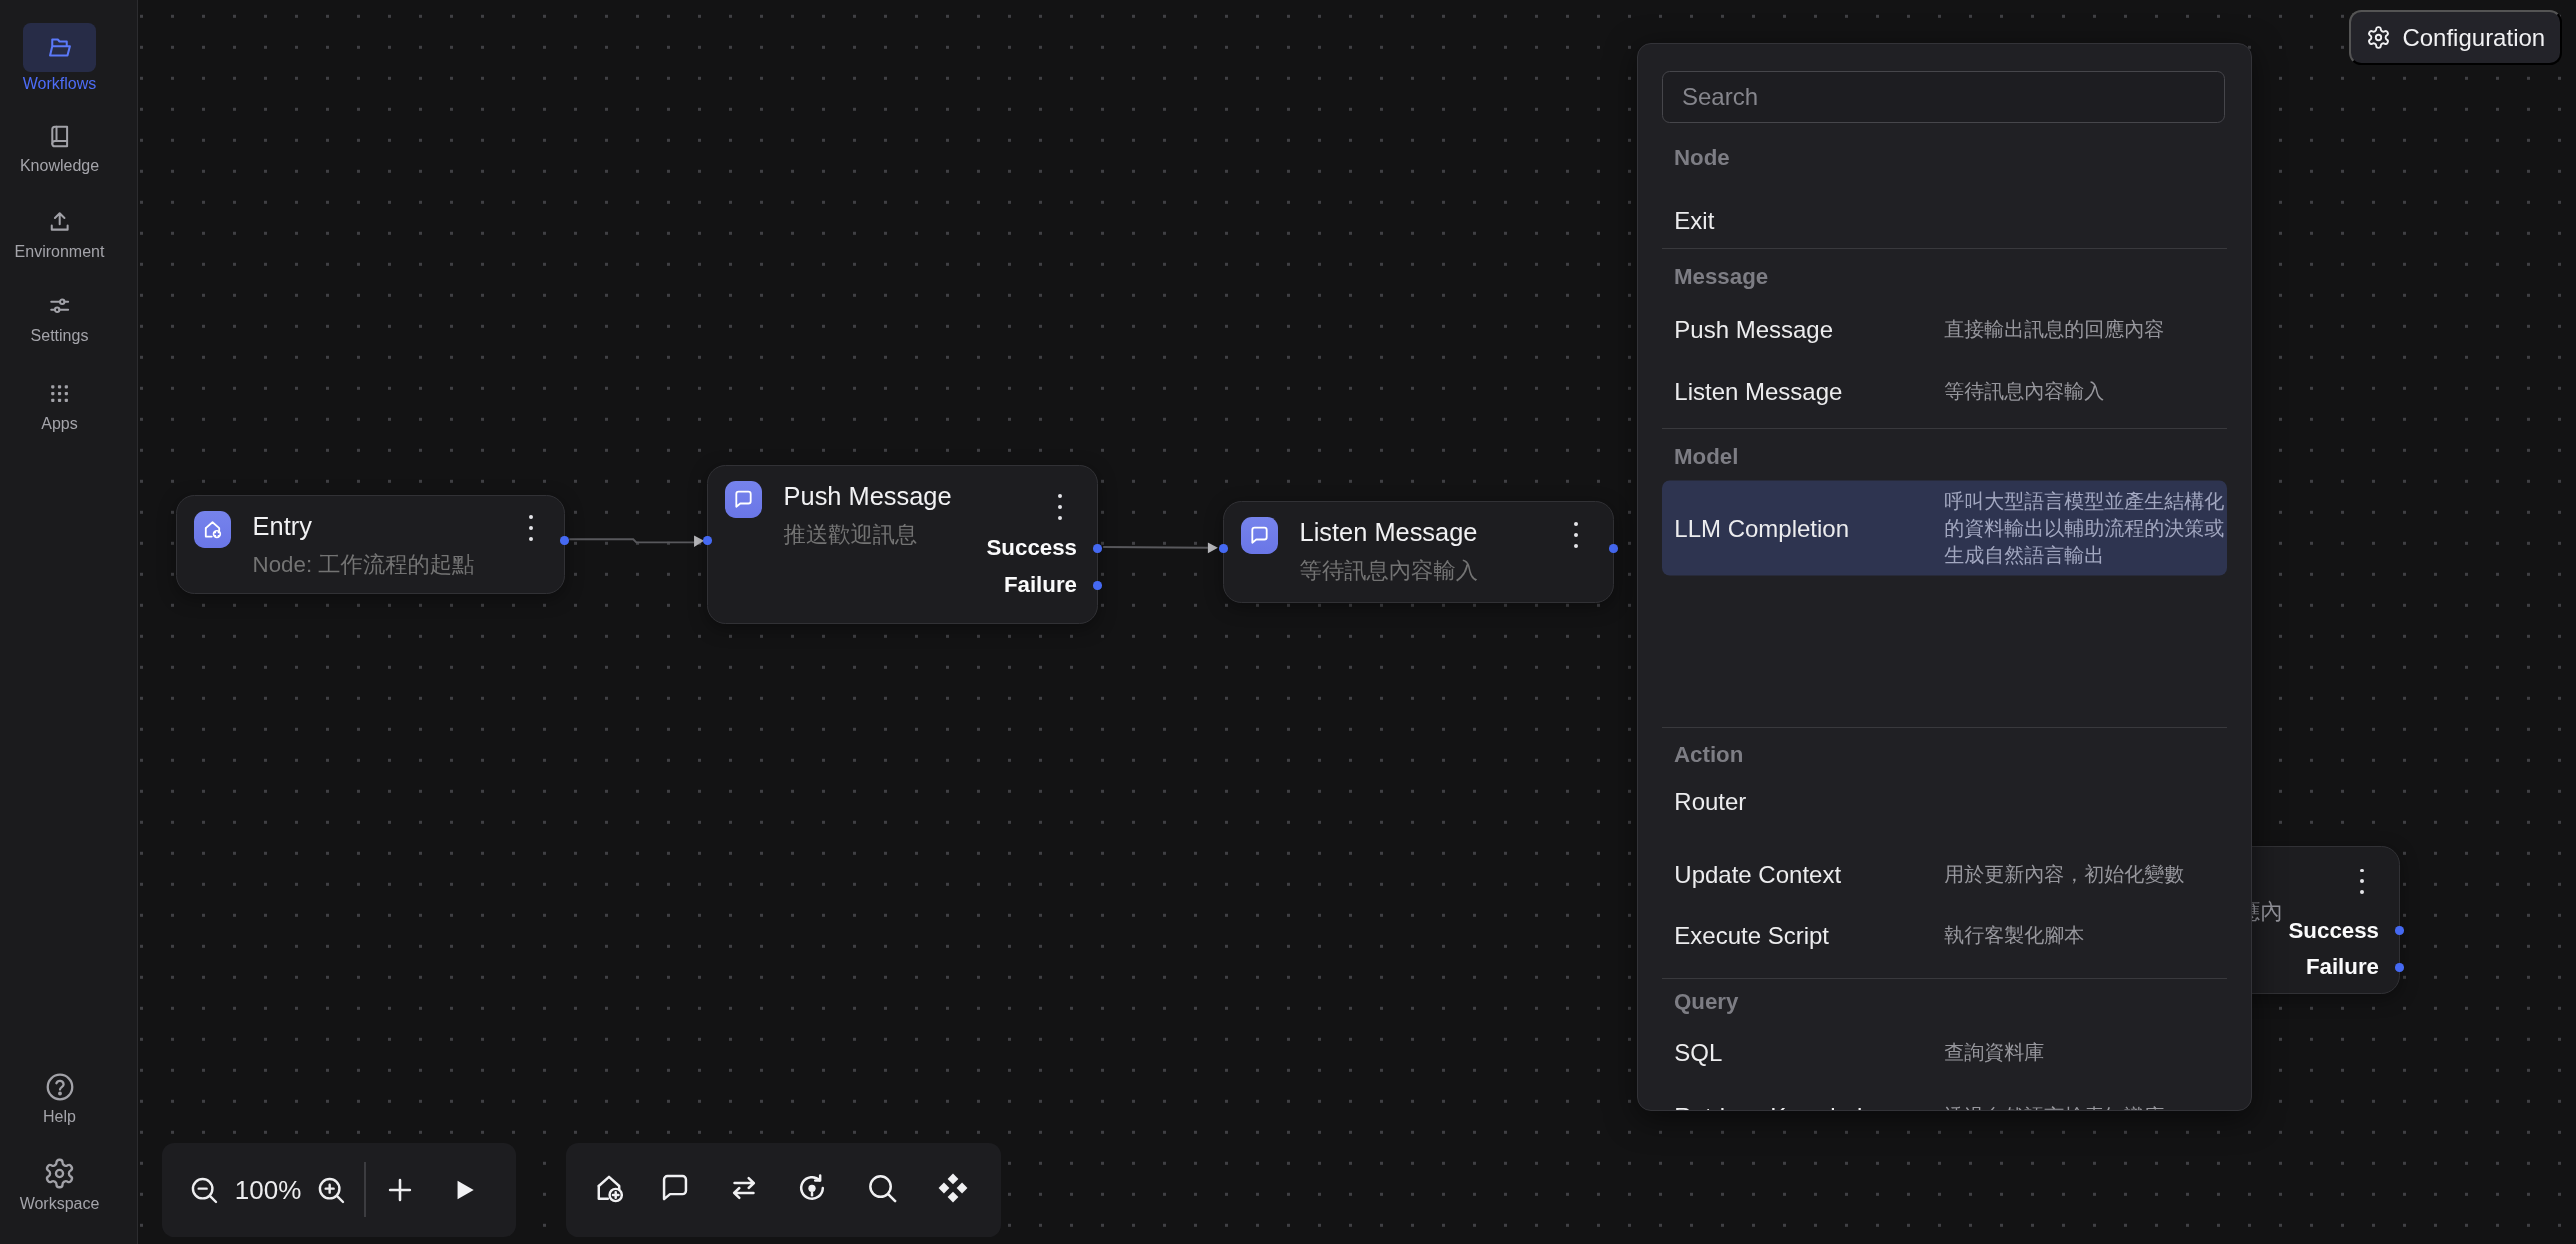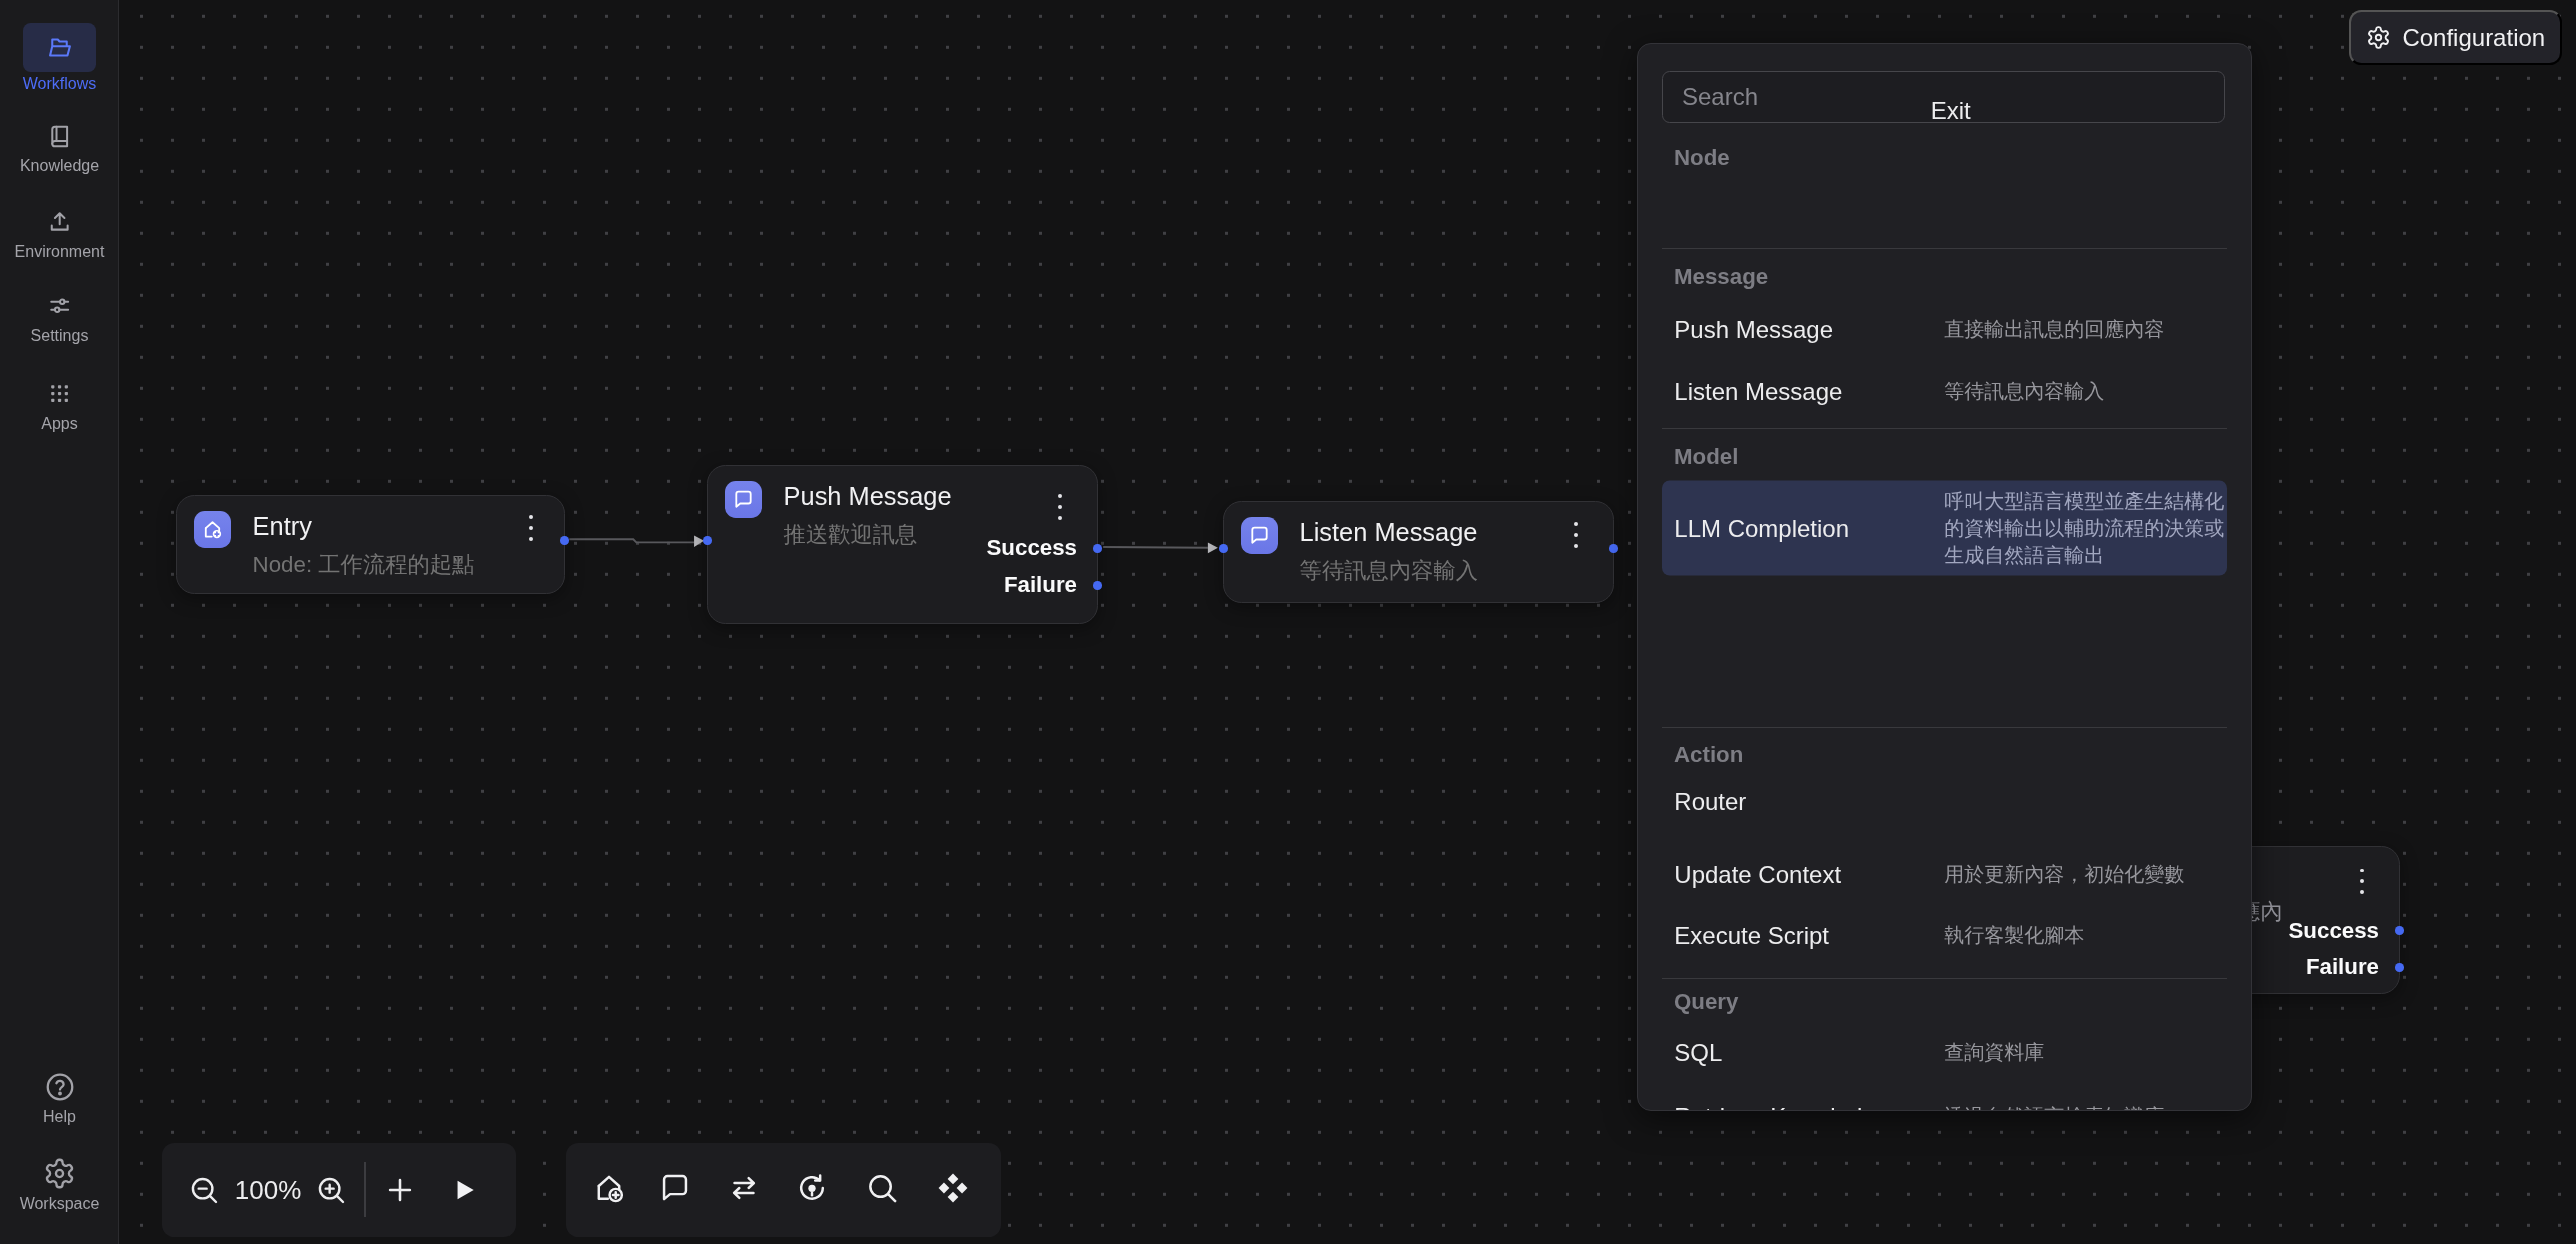--- a/index.html
+++ b/index.html
@@ -10,21 +10,21 @@
   
   .canvas {
     position:absolute; left:119px; top:0; right:0; bottom:0;
     background-color:#131314;
     background-image:radial-gradient(circle, #404044 1.6px, transparent 2px);
     background-size:31px 31px; background-position:7px 0.8px;
   }
   .wires { position:absolute; left:0; top:0; width:2576px; height:1245px; z-index:2; pointer-events:none; }
 
   
-  .sidebar { position:absolute; left:0; top:0; width:119px; height:1245px; background:#1b1b1d; border-right:0.8px solid #2c2c2f; z-index:5; }
+  .sidebar { position:absolute; left:0; top:0; width:138px; height:1245px; background:#1b1b1d; border-right:0.8px solid #2c2c2f; z-index:5; }
   .side-item { position:absolute; left:0; width:119px; text-align:center; color:#a4a4aa; }
   .side-item .ic { display:flex; align-items:center; justify-content:center; height:37px; color:#a2a2a8; }
   .side-item .lb { display:block; font-size:16px; margin-top:3.1px; color:#a4a4aa; }
   .side-item.active .lb { color:#4d6cf6; }
   .wf-btn { display:flex; align-items:center; justify-content:center; width:73px; height:49px; margin:0 auto; border-radius:7.7px; background:#272c47; color:#5b79fa; }
 
   
   .node { position:absolute; background:#1d1d20; border:0.8px solid #313135; border-radius:18.5px; z-index:3; box-shadow:0 4.6px 18.5px rgba(0,0,0,.35); }
   .node .nhead { position:absolute; display:flex; align-items:flex-start; left:17px; top:15.4px; right:46px; }
   .node .nicon { flex:0 0 37px; width:37px; height:37px; border-radius:10.8px; background:linear-gradient(180deg,#7683ec,#6a76e7); display:flex; align-items:center; justify-content:center; color:#ffffff; }
@@ -230,21 +230,21 @@
         </svg>
       </span>
       <span class="lb">Workspace</span>
     </div>
   </nav>
 
   <section class="panel">
     <input class="search" type="text" placeholder="Search" style="">
 
     <span class="psec" style="top:114px;">Node</span>
-    <div class="prow" style="top:186px;flex-direction:column;">
+    <div class="prow" style="top:176px;">
       <span class="pname">Exit</span>
     </div>
     <div class="pdiv" style="top:204px;"></div>
 
     <span class="psec" style="top:233px;">Message</span>
     <div class="prow" style="top:285px;">
       <span class="pname">Push Message</span>
       <span class="pdesc">直接輸出訊息的回應內容</span>
     </div>
     <div class="prow" style="top:347px;">

